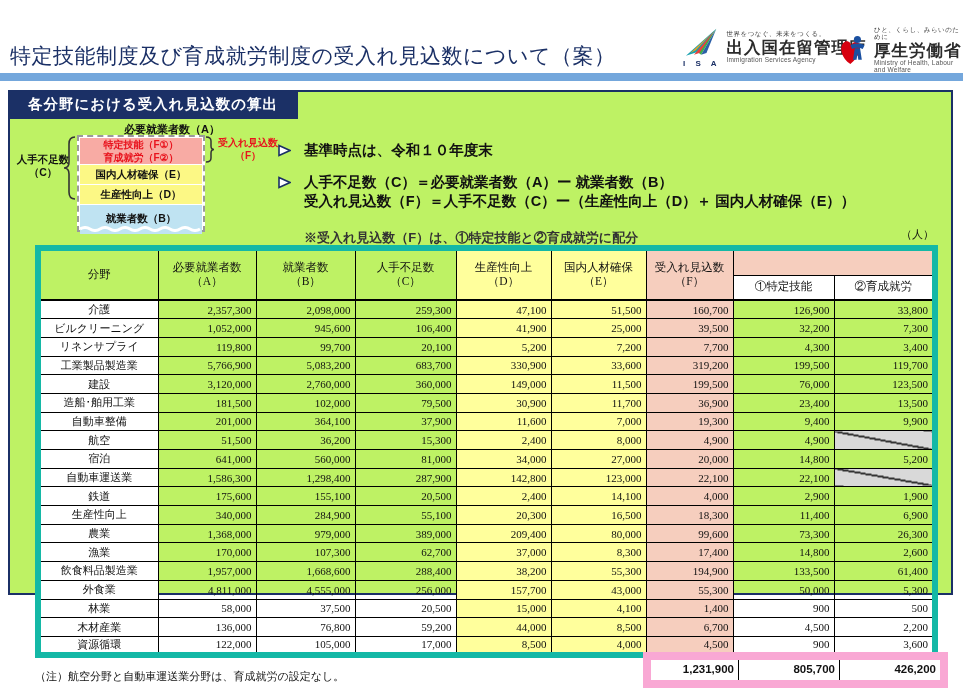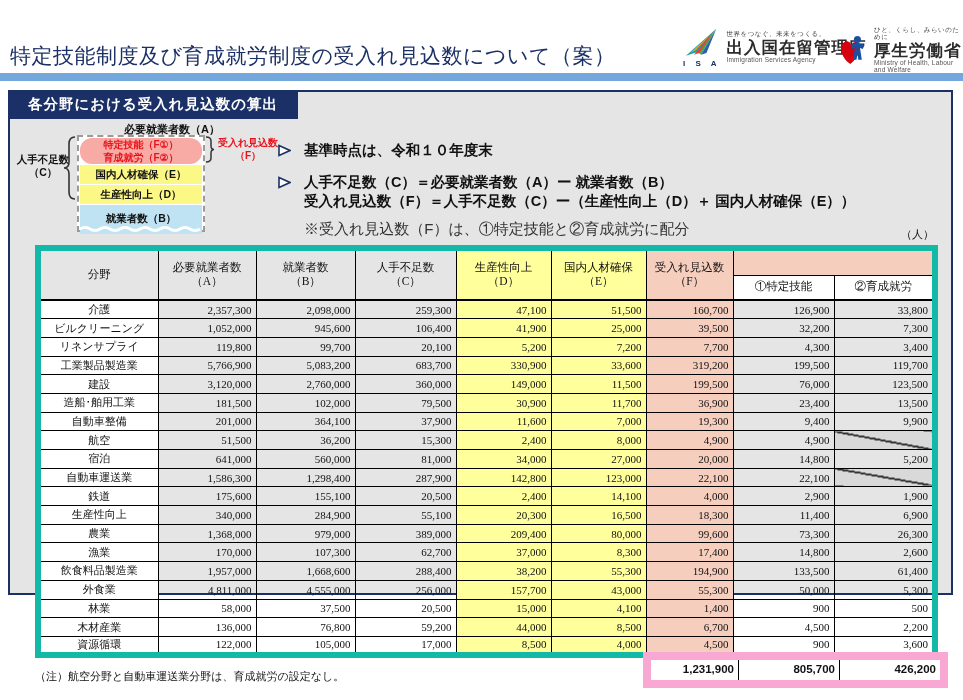--- a/index.html
+++ b/index.html
@@ -15,45 +15,45 @@
   .logo-isa { left:683px; }
   .logo-mhlw { left:838px; }
   .logo-mark { display:flex; flex-direction:column; align-items:center; }
   .isa-letters { font-size:8px; font-weight:bold; color:#1b3066; letter-spacing:4px; margin-top:-2px; }
   .logo-text { display:flex; flex-direction:column; line-height:1.05; }
   .logo-tagline { font-size:6.5px; color:#444; letter-spacing:0.5px; }
   .logo-name { font-size:16.5px; font-weight:bold; color:#2b2b2b; letter-spacing:1px; margin:1px 0; white-space:nowrap; }
   .logo-sub { font-size:6.5px; color:#555; letter-spacing:0.2px; }
 
   
-  .main-box { position:absolute; left:8px; top:90px; width:945px; height:505px; border:2px solid #1b3066; background:#e5e5e5; }
+  .main-box { position:absolute; left:8px; top:90px; width:945px; height:505px; border:2px solid #1b3066; background:#bef264; }
   .section-tab { position:absolute; left:-2px; top:-2px; width:290px; height:29px; background:#1b3066; color:#fff;
                  font-size:14.5px; font-weight:bold; text-align:center; line-height:29px; letter-spacing:1px; }
 
   
   .diagram { position:absolute; left:0; top:0; width:272px; height:150px; }
   .diag-top-label { position:absolute; left:50px; top:30px; width:160px; text-align:right; font-size:11px; font-weight:bold; color:#111; }
   .diag-stack { position:absolute; left:67px; top:43px; width:128px; height:97px; border:2px dashed #9a9a9a; background:#fff; padding:1px; }
   .diag-box { width:100%; text-align:center; font-weight:bold; }
-  .diag-pink { height:26px; background:#f8aba4; color:#e8131d; font-size:10px; line-height:1.25; padding-top:1px;border-radius:12px; }
+  .diag-pink { height:26px; background:#f8aba4; color:#e8131d; font-size:10px; line-height:1.25; padding-top:1px; }
   .diag-yellow { height:19px; background:#fcf885; color:#111; font-size:10.5px; line-height:19px; margin-top:1px; }
   .diag-blue { position:relative; height:29px; background:#bfe3f2; color:#111; font-size:10.5px; line-height:26px; margin-top:1px; }
   .diag-wave { position:absolute; bottom:2px; left:0; }
   .diag-left-label { position:absolute; left:6px; top:61px; width:54px; text-align:center; font-size:10.5px; font-weight:bold; color:#111; line-height:1.25; }
   .brace-left { position:absolute; left:53px; top:44px; }
   .brace-right { position:absolute; left:195px; top:44px; }
   .diag-right-label { position:absolute; left:205px; top:44px; width:66px; text-align:center; font-size:10px; font-weight:bold; color:#e8131d; line-height:1.3; }
 
   
   .bullets { position:absolute; left:268px; top:49px; width:665px; }
   .bullet-row { display:flex; gap:13px; }
   .bullet-row + .bullet-row { margin-top:12px; }
   .bullet-icon { flex:0 0 auto; margin-top:3px; }
   .bullet-text { font-size:14.5px; font-weight:bold; color:#111; line-height:1.35; }
-  .bullet-note { font-size:15px; font-weight:normal; color:#333; margin-top:7px; }
+  .bullet-note { font-size:13px; font-weight:bold; color:#333; margin-top:17px; }
 
   
   .unit-label { position:absolute; top:135px; right:17px; font-size:11px; color:#111; }
   .tbl-wrap { position:absolute; left:25px; top:153px; }
   table.forecast { border-collapse:collapse; table-layout:fixed; width:897px; }
   .forecast th, .forecast td { border:1px solid #000; font-weight:normal; color:#111; overflow:hidden; white-space:nowrap; }
   .forecast { border:6px solid #14b8a6;font-family:Liberation Serif, serif; }
   .forecast thead th { font-size:11.5px; text-align:center; line-height:1.2; }
   .forecast thead tr.h1 th { height:27px; }
   .forecast thead tr.h2 th { height:25px; background:#fff; }

